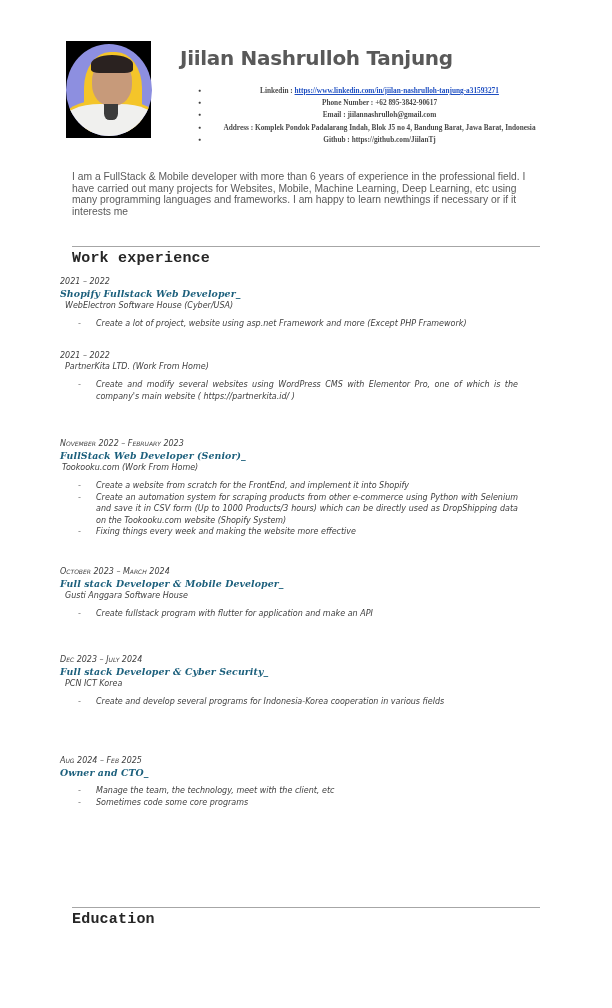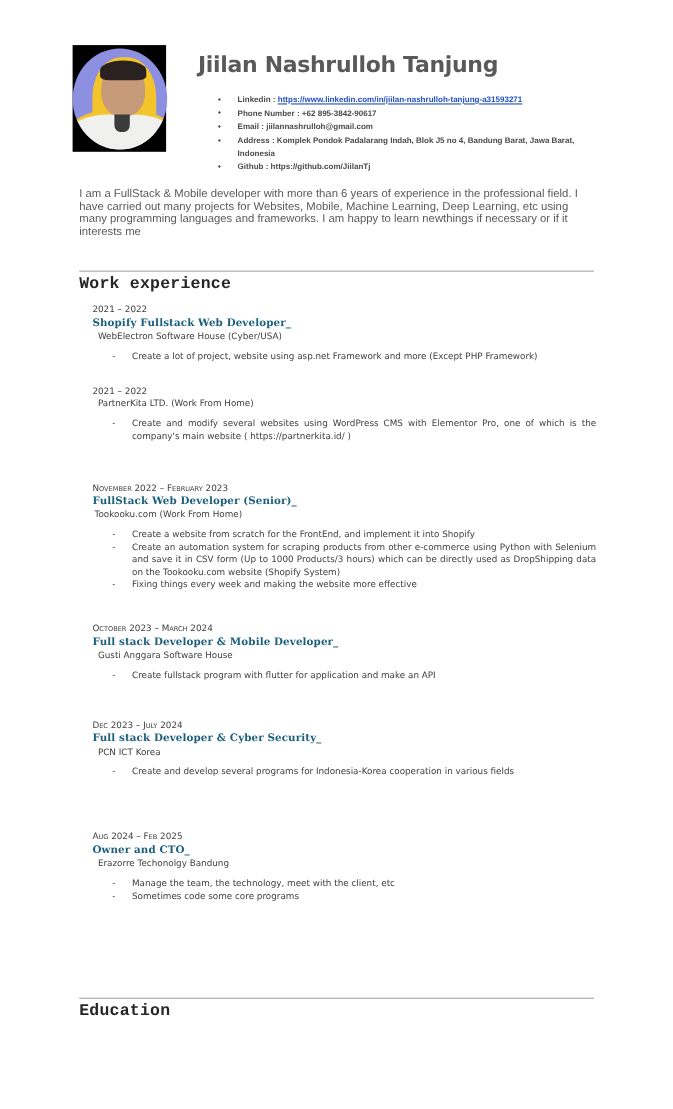--- a/index.html
+++ b/index.html
@@ -18,34 +18,34 @@
   .avatar-hair { position: absolute; left: 25px; top: 11px; width: 42px; height: 18px; border-radius: 50% 50% 20% 20%;
                  background: #2a2220; }
   .avatar-shirt { position: absolute; left: -4px; top: 56px; width: 96px; height: 50px; border-radius: 40% 40% 0 0;
                   background: #f0f0ee; border-top: 4px solid #f4c52a; }
   .avatar-collar { position: absolute; left: 38px; top: 60px; width: 14px; height: 16px; background: #3b3b3b; border-radius: 0 0 40% 40%; }
 
   .name { position: absolute; left: 180px; top: 46px; font-size: 20px; font-weight: bold; color: #595959;
           font-family: "DejaVu Sans", sans-serif; letter-spacing: -0.3px; }
 
   .contacts { position: absolute; left: 198px; top: 85px; width: 345px; margin: 0; padding: 0; list-style: none;
-              font-family: Liberation Sans, sans-serif; font-size: 7.3px; font-weight: bold; color: #4a4a4a; }
+              font-family: Liberation Serif, serif; font-size: 7.3px; font-weight: bold; color: #4a4a4a; text-align: center; }
   .contacts li { position: relative; padding-left: 18px; line-height: 12.2px; }
   .contacts li::before { content: "●"; position: absolute; left: 0; top: 0; font-size: 5px; color: #404040; }
   .contacts a { color: #1f4fc2; text-decoration: underline; }
 
   .summary { position: absolute; left: 72px; top: 171px; width: 470px; font-size: 10.3px; line-height: 11.6px; color: #5a5a5a;
              font-family: "Liberation Sans", sans-serif; }
 
   .divider { position: absolute; left: 72px; width: 468px; height: 0; border-top: 1.4px solid #a6a6a6; }
 
   .section-title { position: absolute; left: 72px; font-family: Liberation Mono, monospace; font-weight: bold; font-size: 15px;
                    color: #262626; letter-spacing: 0.2px; }
 
-  .job { position: absolute; left: 84px; width: 470px; }
+  .job { position: absolute; left: 60px; width: 470px; font-style: italic; }
   .job-date { font-family: "DejaVu Sans", sans-serif; font-size: 8px; color: #404040; line-height: 11px; }
   .job-title { font-family: "DejaVu Serif", serif; font-weight: bold; font-size: 9.4px; color: #1b5f7c; line-height: 13px;
                letter-spacing: 0.1px; }
   .job-company { font-family: "DejaVu Sans", sans-serif; font-size: 8px; color: #404040; line-height: 12px; padding-left: 5px; }
   .job-bullets { list-style: none; margin: 6px 12px 0 0; padding: 0; font-family: "DejaVu Sans", sans-serif;
                  font-size: 8px; color: #404040; }
   .job-bullets li { position: relative; padding-left: 36px; line-height: 11.5px; text-align: justify; }
   .job-bullets li::before { content: "-"; position: absolute; left: 18px; top: 0; }
 </style>
 </head>
@@ -130,21 +130,20 @@
     <div class="job-title">Full stack Developer &amp; Cyber Security_</div>
     <div class="job-company">PCN ICT Korea</div>
     <ul class="job-bullets">
       <li>Create and develop several programs for Indonesia-Korea cooperation in various fields</li>
     </ul>
   </div>
 
   <div class="job" style="top:755px;">
     <div class="job-date" style="font-variant: small-caps;">Aug 2024 – Feb 2025</div>
     <div class="job-title">Owner and CTO_</div>
-    <div class="job-company">Erazorre Techonolgy Bandung</div>
     <ul class="job-bullets">
       <li>Manage the team, the technology, meet with the client, etc</li>
       <li>Sometimes code some core programs</li>
     </ul>
   </div>
 
   <div class="divider" style="top:907px;"></div>
   <div class="section-title" style="top:911px;">Education</div>
 
 </div>

